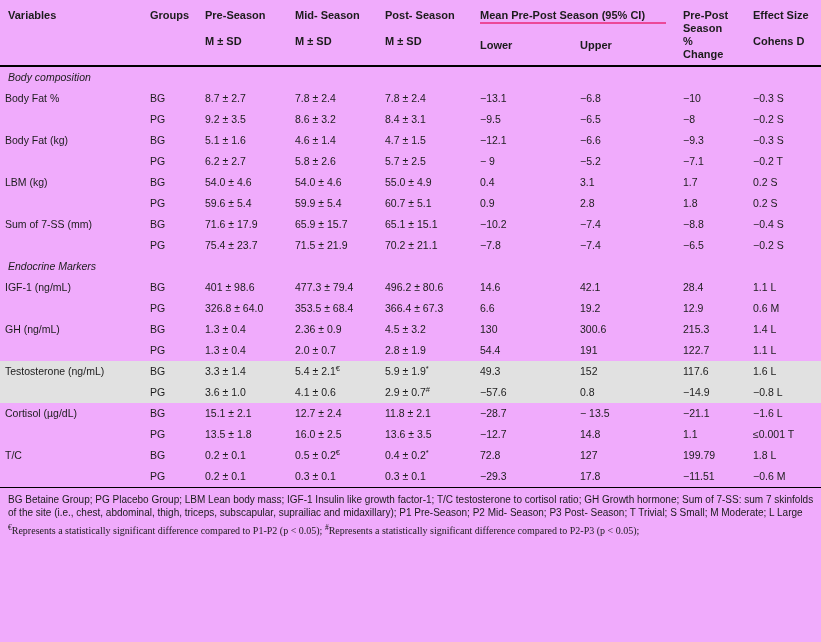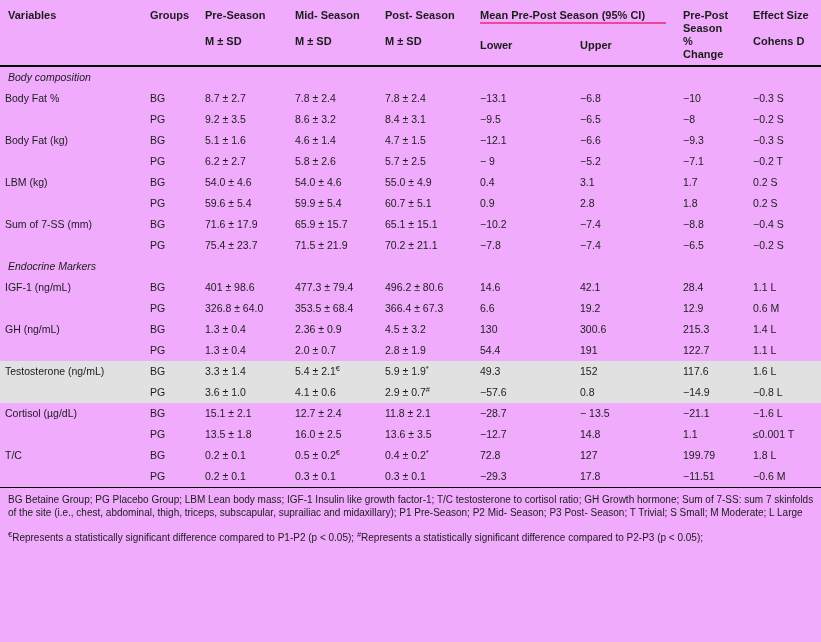--- a/index.html
+++ b/index.html
@@ -55,21 +55,21 @@
     vertical-align: super;
     line-height: 0;
   }
   .footnotes {
     margin-top: 5px;
     padding: 0 6px 0 8px;
     font-size: 10px;
     line-height: 13px;
   }
   .footnotes p { margin: 0; }
-  .footnotes .sig { margin-top: 12px; }
+  .footnotes .sig { margin-top: 5px; font-family: Liberation Serif, serif; }
 </style>
 </head>
 <body>
 
 <div class="page">
 
   <table class="results">
     <colgroup>
       <col style="width:142px">
         <col style="width:55px">

